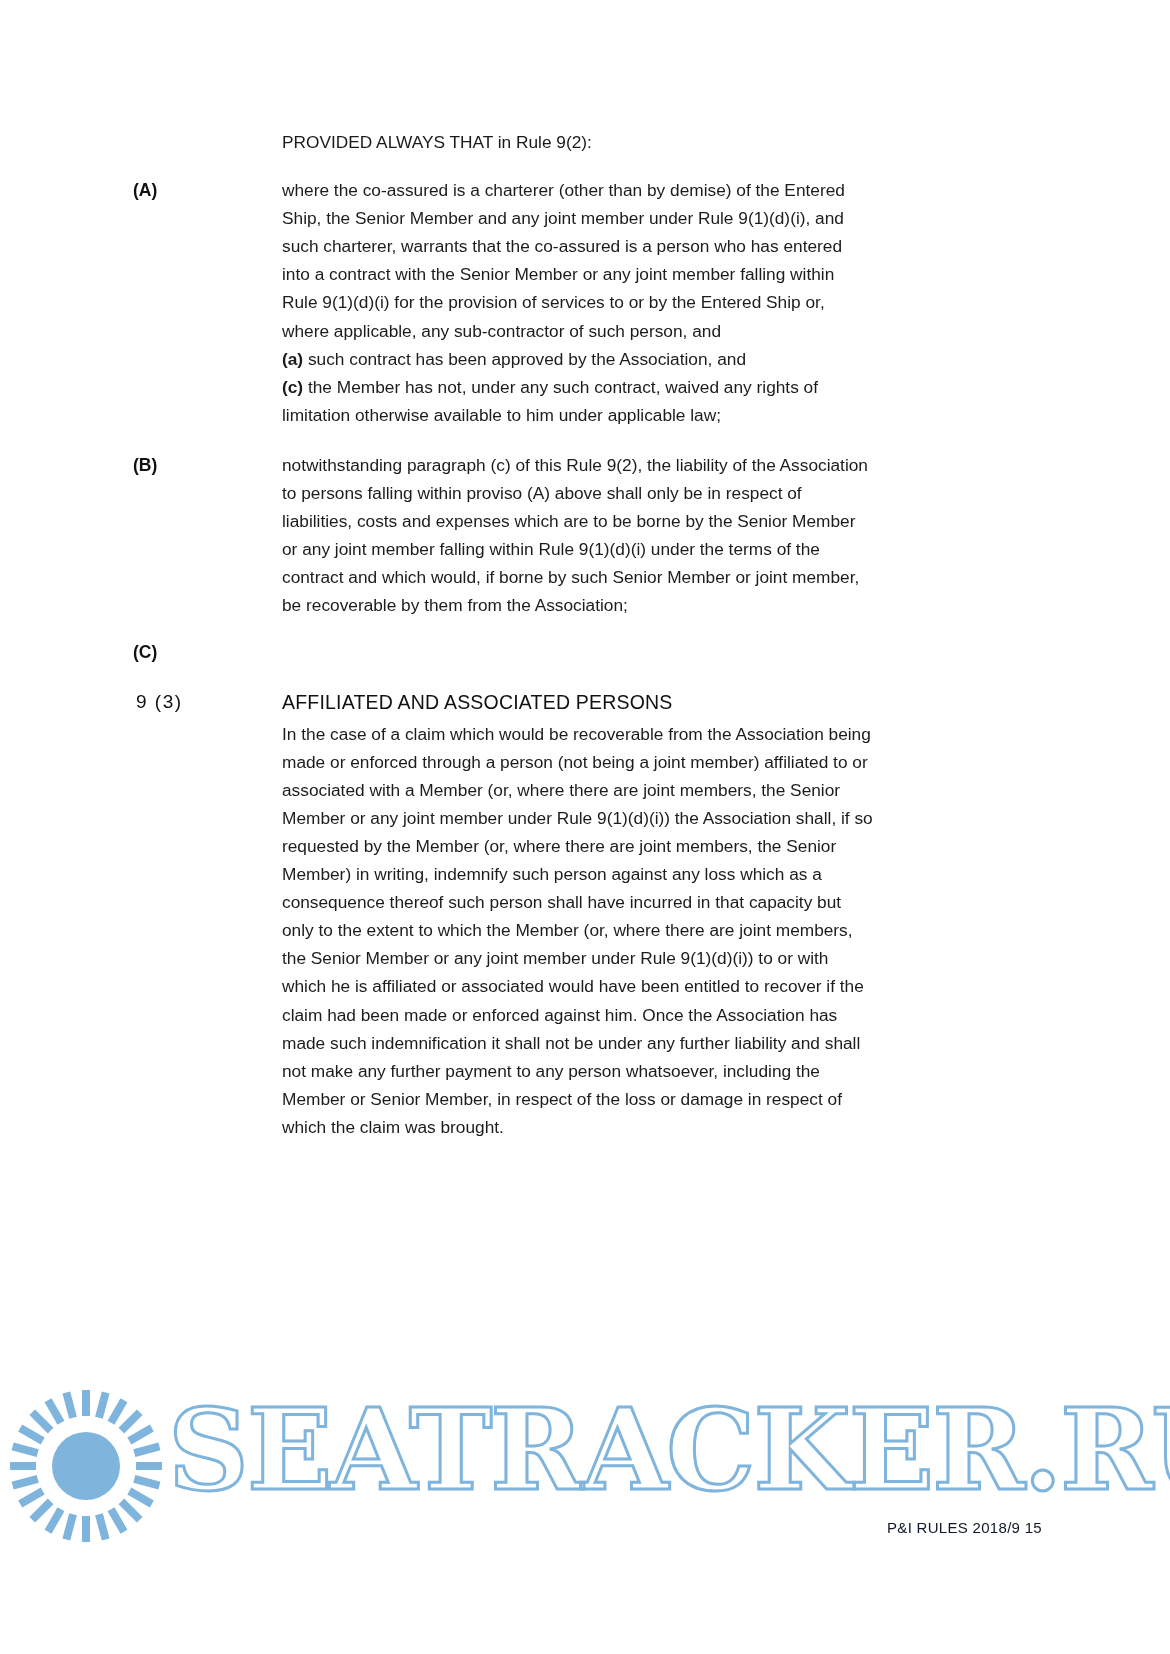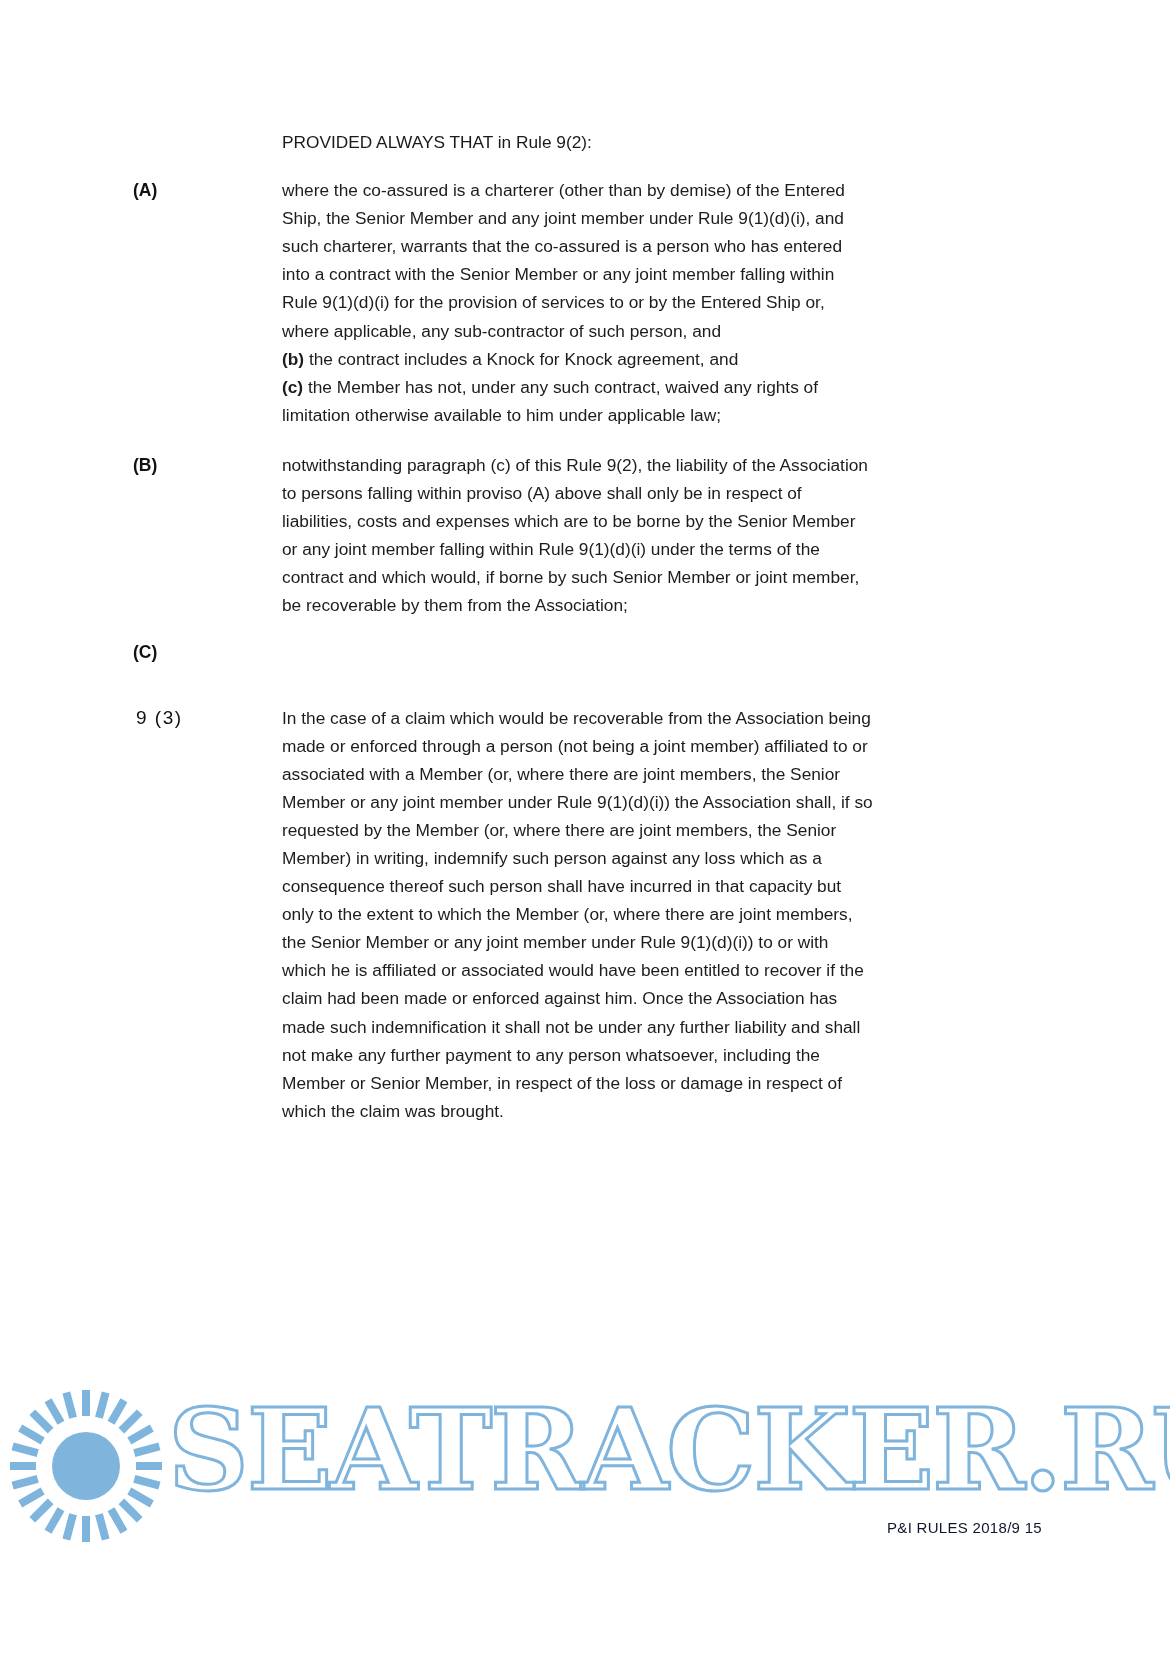--- a/index.html
+++ b/index.html
@@ -123,39 +123,40 @@
 
 <div class="page">
   <div class="content" style="padding-top:128px;">
 
     <div class="intro">PROVIDED ALWAYS THAT in Rule 9(2):</div>
 
     <div class="block">
       <div class="label-col">(A)</div>
       <div class="text-col">
         <p class="para">where the co-assured is a charterer (other than by demise) of the Entered Ship, the Senior Member and any joint member under Rule 9(1)(d)(i), and such charterer, warrants that the co-assured is a person who has entered into a contract with the Senior Member or any joint member falling within Rule 9(1)(d)(i) for the provision of services to or by the Entered Ship or, where applicable, any sub-contractor of such person, and</p>
-        <p class="para sub-item"><b>(b)</b> <span>the contract includes a Knock for Knock agreement, and</span></p>
+        <p class="para sub-item"><b>(a)</b> <span>such contract has been approved by the Association, and</span></p>
         <p class="para sub-item"><b>(c)</b> <span>the Member has not, under any such contract, waived any rights of limitation otherwise available to him under applicable law;</span></p>
       </div>
     </div>
 
     <div class="block" style="margin-top:22px;">
       <div class="label-col">(B)</div>
       <div class="text-col">
         <p class="para">notwithstanding paragraph (c) of this Rule 9(2), the liability of the Association to persons falling within proviso (A) above shall only be in respect of liabilities, costs and expenses which are to be borne by the Senior Member or any joint member falling within Rule 9(1)(d)(i) under the terms of the contract and which would, if borne by such Senior Member or joint member, be recoverable by them from the Association;</p>
       </div>
     </div>
 
     <div class="block" style="margin-top:12px;">
       <div class="label-col">(C)</div>
     </div>
 
-    <div class="block" style="margin-top:38px;">
+    <div class="block" style="margin-top:22px;">
       <div class="label-col rule-num">9 (3)</div>
       <div class="text-col">
+        <div class="heading">AFFILIATED AND ASSOCIATED PERSONS</div>
         <p class="para">In the case of a claim which would be recoverable from the Association being made or enforced through a person (not being a joint member) affiliated to or associated with a Member (or, where there are joint members, the Senior Member or any joint member under Rule 9(1)(d)(i)) the Association shall, if so requested by the Member (or, where there are joint members, the Senior Member) in writing, indemnify such person against any loss which as a consequence thereof such person shall have incurred in that capacity but only to the extent to which the Member (or, where there are joint members, the Senior Member or any joint member under Rule 9(1)(d)(i)) to or with which he is affiliated or associated would have been entitled to recover if the claim had been made or enforced against him. Once the Association has made such indemnification it shall not be under any further liability and shall not make any further payment to any person whatsoever, including the Member or Senior Member, in respect of the loss or damage in respect of which the claim was brought.</p>
       </div>
     </div>
 
   </div>
 
   <div class="footer">P&amp;I RULES 2018/9 15</div>
 
   <div class="watermark">
     <svg class="wm-sun" viewBox="0 0 152 152">

